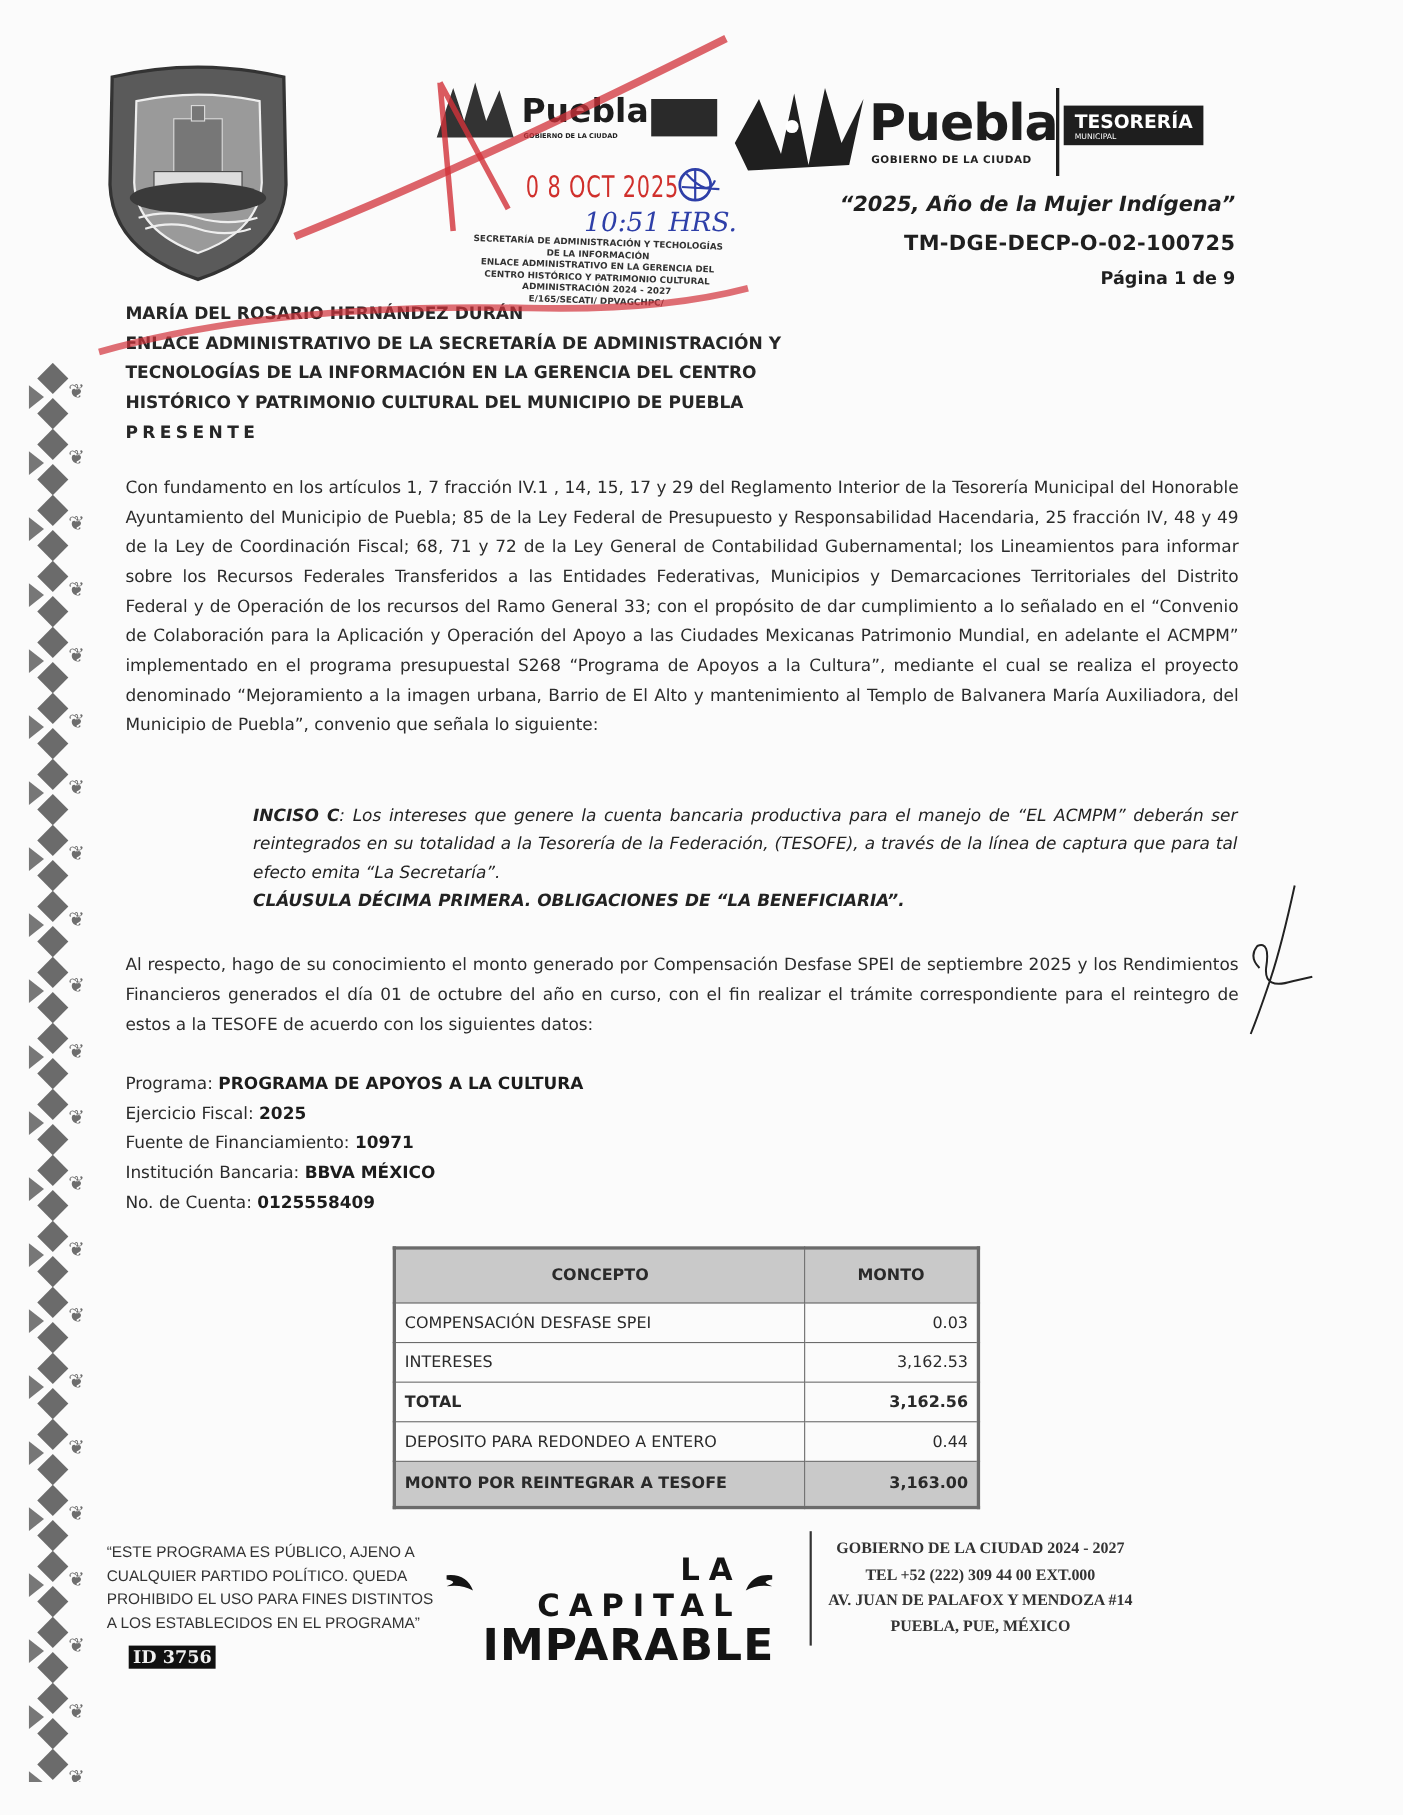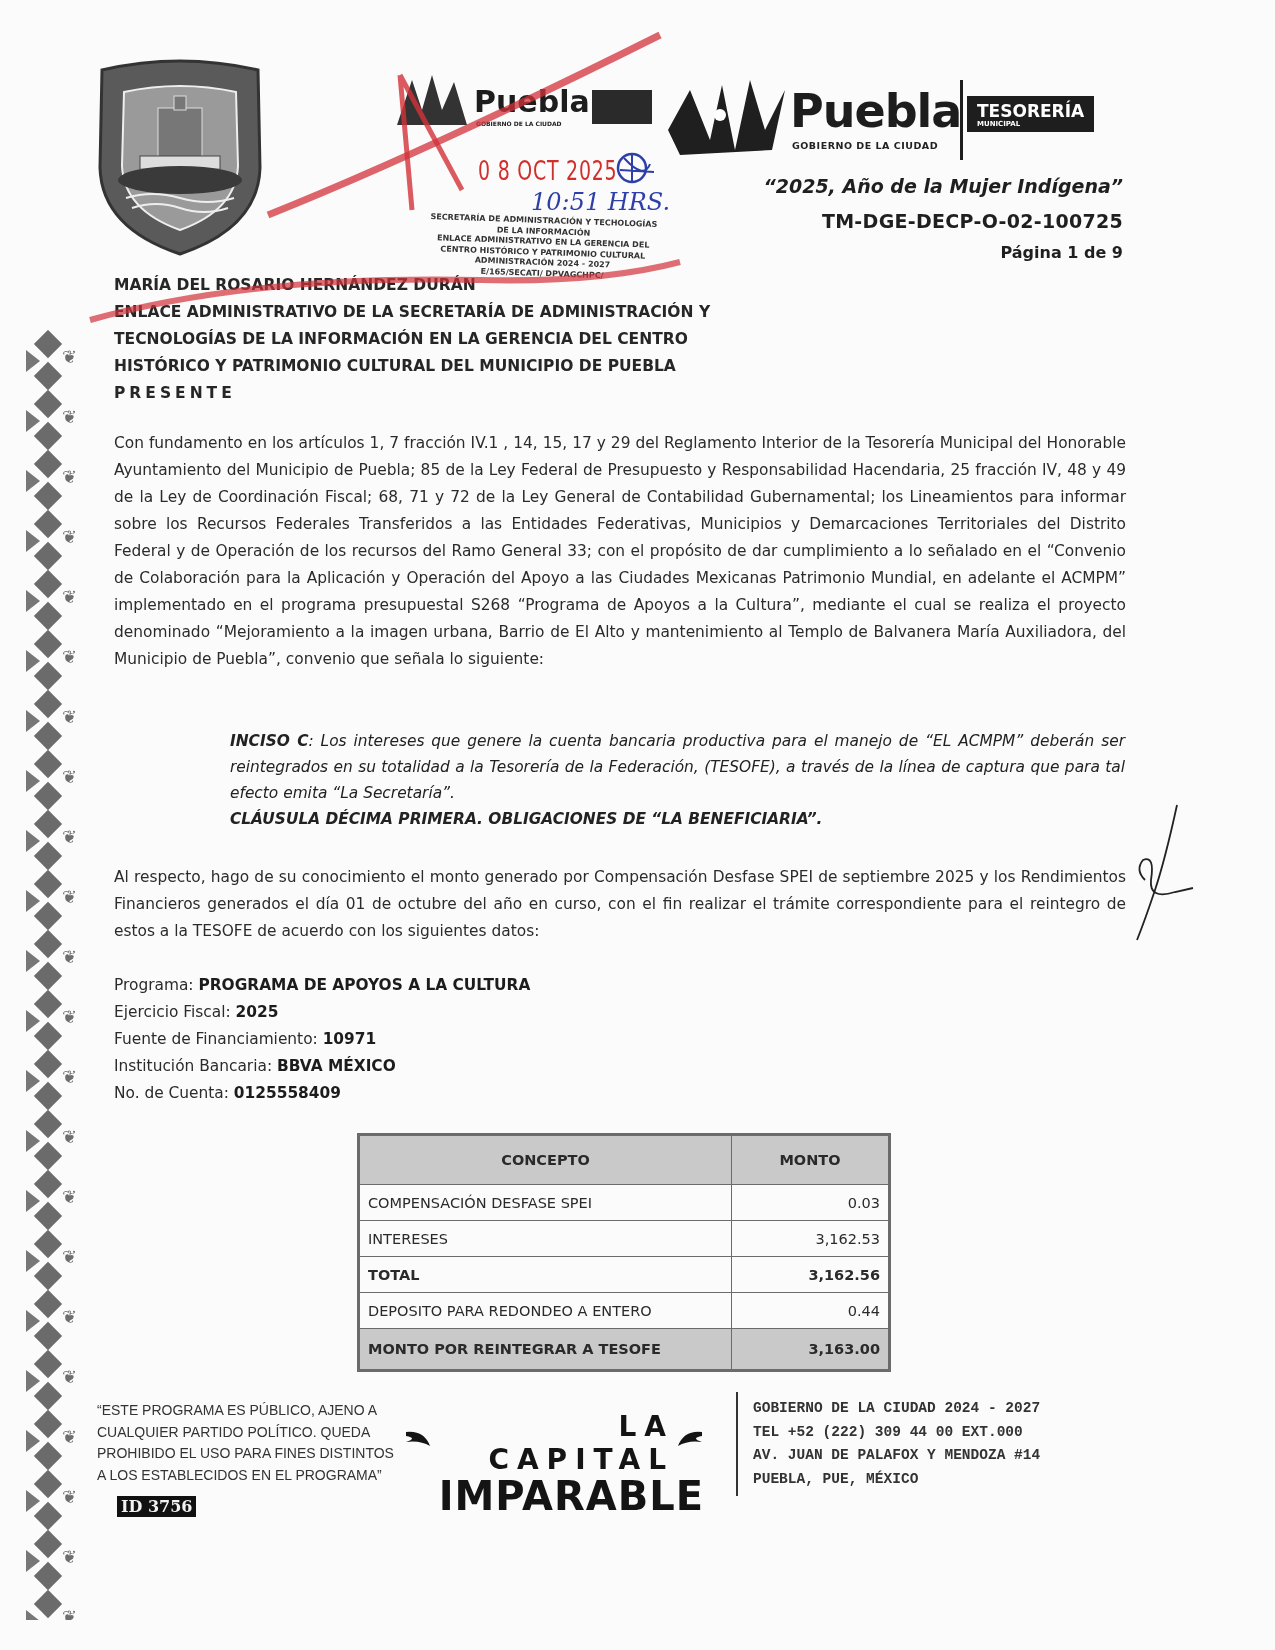--- a/index.html
+++ b/index.html
@@ -49,21 +49,21 @@
   table.amounts th { background:#c9c9c9; height:44px; font-weight:bold; }
   table.amounts td.num { text-align:right; }
   table.amounts tr.total td { font-weight:bold; }
   table.amounts tr.final td { background:#c9c9c9; font-weight:bold; height:36px; }
 
   .legal-note { left:97px; top:1400px; width:310px; font-family:"Liberation Sans", sans-serif; font-size:14px; line-height:21.5px; color:#333; }
   .slogan { left:404px; top:1410px; width:300px; text-align:right; color:#141414; }
   .slogan .l1 { font-size:28px; font-weight:bold; letter-spacing:8px; }
   .slogan .l2 { font-size:40px; font-weight:bold; letter-spacing:1px; line-height:40px; font-family:"DejaVu Sans", sans-serif; }
   .footer-divider { left:736px; top:1392px; width:2px; height:104px; background:#333; }
-  .footer-contact { left:753px; top:1397px; font-family:Liberation Mono, monospace; font-size:14.5px; line-height:23.5px; color:#333; font-weight:bold; }
+  .footer-contact { left:753px; top:1397px; font-family:Liberation Serif, serif; font-size:14.5px; line-height:23.5px; color:#333; font-weight:bold;text-align:center; }
   .id-badge { left:117px; top:1496px; background:#111; color:#f2f2f2; font-family:"DejaVu Serif", serif; font-weight:bold; font-size:16px; padding:1px 4px; }
 
   .redmark { pointer-events:none; }
 </style>
 </head>
 <body>
 
 <div class="abs ornament" id="ornament">
     <div class="orn-unit">
       <div class="orn-diamond" style="top:4px"></div>
@@ -227,21 +227,21 @@
     <svg width="130" height="90">
         <path d="M8 60 L30 20 L50 70 L62 15 L75 80 L90 10 L105 60 L125 20 L112 80 L20 85 Z" fill="#1f1f1f"></path>
         <circle cx="60" cy="45" r="6" fill="#fff"></circle>
       </svg>
   </div>
   <div class="puebla-word" style="position:absolute;left:130px;top:14px;font-size:46px;letter-spacing:-1px;">Puebla</div>
   <div style="position:absolute;left:132px;top:70px;font-size:9.5px;font-weight:bold;letter-spacing:0.5px;">GOBIERNO DE LA CIUDAD</div>
   <div style="position:absolute;left:300px;top:10px;width:3px;height:80px;background:#1e1e1e;"></div>
   <div class="tesoreria-box" style="position:absolute;left:307px;top:26px;">
     <div style="font-size:17px;font-weight:bold;line-height:18px;">TESORERÍA</div>
-    <div style="font-size:7px;font-weight:bold;">MUNICIPAL</div>
+    <div style="font-size:7px;font-weight:normal;">MUNICIPAL</div>
   </div>
 </div>
 
 <div class="abs stamp-date">0 8 OCT 2025</div>
 <div class="abs" style="left:614px;top:150px;">
   <svg width="46" height="36">
       <circle cx="18" cy="18" r="14" fill="none" stroke="#2e3fa8" stroke-width="2.5"></circle>
       <path d="M6 20 L40 22 M18 4 L18 32 M10 8 Q30 30 36 14" stroke="#2e3fa8" stroke-width="2" fill="none"></path>
     </svg>
 </div>

